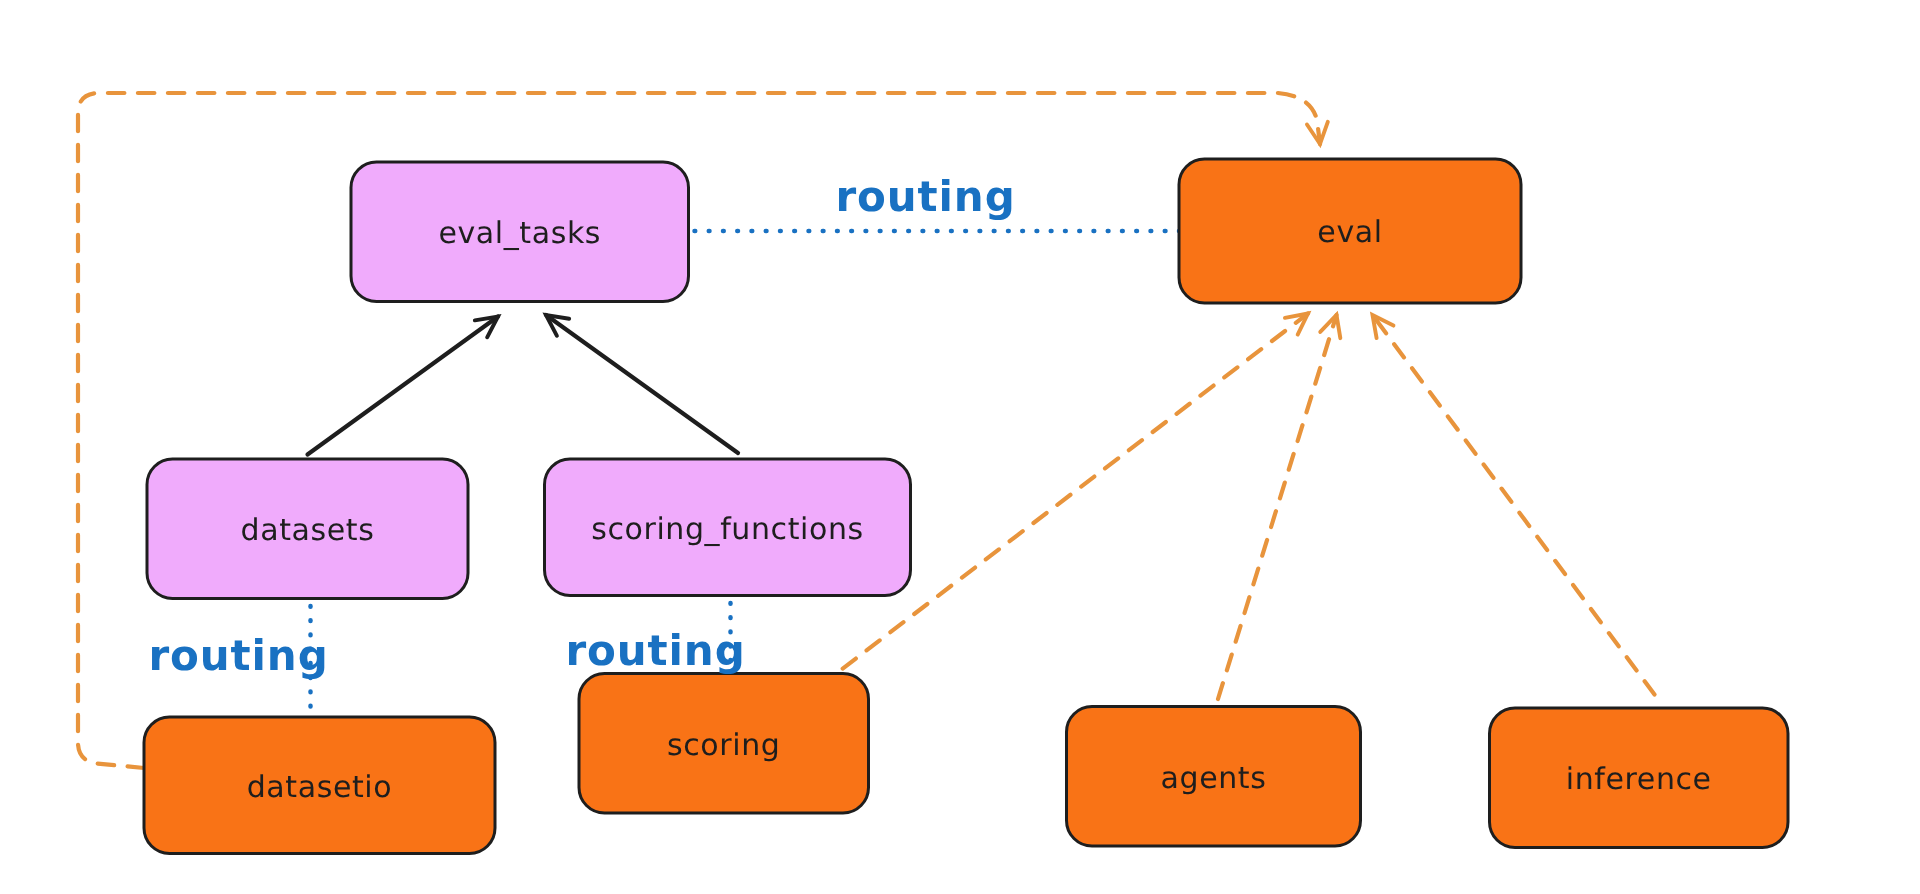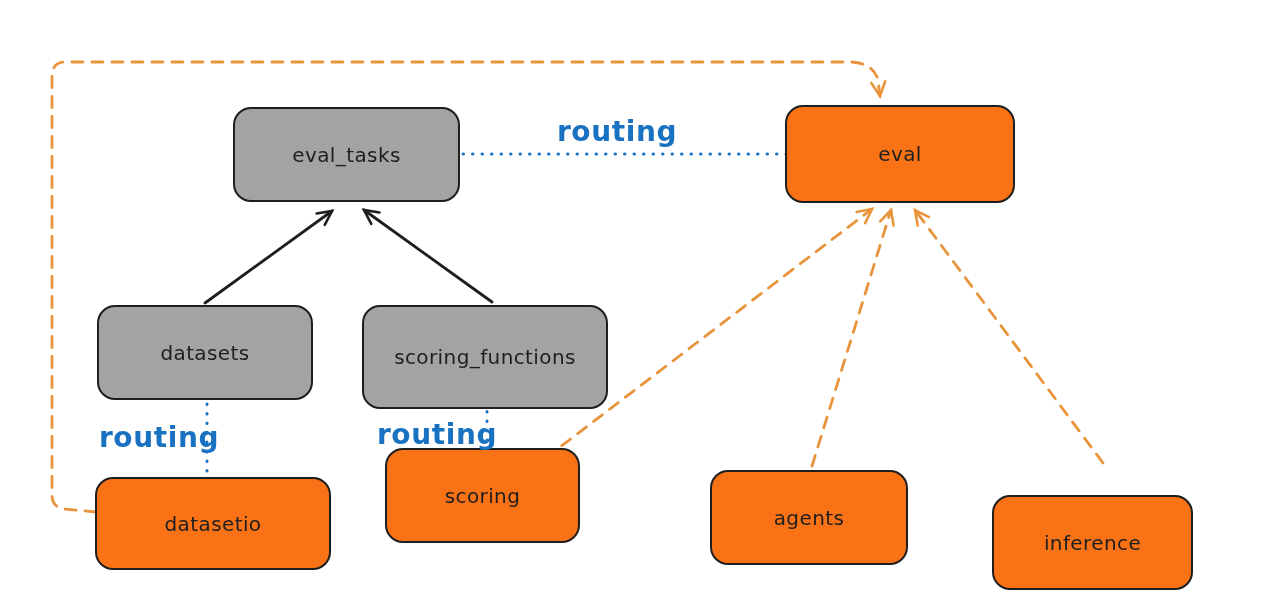--- a/index.html
+++ b/index.html
@@ -28,42 +28,42 @@
     display: flex;
     align-items: center;
     justify-content: center;
     border: 2.5px solid #1e1e1e;
     border-radius: 18px;
     box-sizing: border-box;
     font-size: 20px;
     color: #1e1e1e;
     letter-spacing: 0.4px;
   }
-  .node-blue  { background: #a3a3a3; }
+  .node-blue  { background: #f0abfc; }
   .node-green { background: #f97316; }
 
   .edge-label {
     position: absolute;
     transform: translate(-50%, -50%);
     color: #1971c2;
     font-size: 28px;
     font-weight: bold;
     letter-spacing: 0.6px;
     white-space: nowrap;
   }
 
   
   .n-eval-tasks        { left: 233px; top: 107px; width: 227px; height: 95px; }
   .n-eval              { left: 785px; top: 105px; width: 230px; height: 98px; }
   .n-datasets          { left: 97px;  top: 305px; width: 216px; height: 95px; }
-  .n-scoring-functions { left: 362px; top: 305px; width: 246px; height: 104px; }
+  .n-scoring-functions { left: 362px; top: 305px; width: 246px; height: 93px; }
   .n-datasetio         { left: 95px;  top: 477px; width: 236px; height: 93px; }
   .n-scoring           { left: 385px; top: 448px; width: 195px; height: 95px; }
   .n-agents            { left: 710px; top: 470px; width: 198px; height: 95px; }
-  .n-inference         { left: 992px; top: 495px; width: 201px; height: 95px; }
+  .n-inference         { left: 992px; top: 471px; width: 201px; height: 95px; }
 
   .l-routing-top  { left: 617px; top: 131px; }
   .l-routing-left { left: 159px; top: 437px; }
   .l-routing-mid  { left: 437px; top: 434px; }
 </style>
 </head>
 <body>
 
 <div class="canvas">
 

